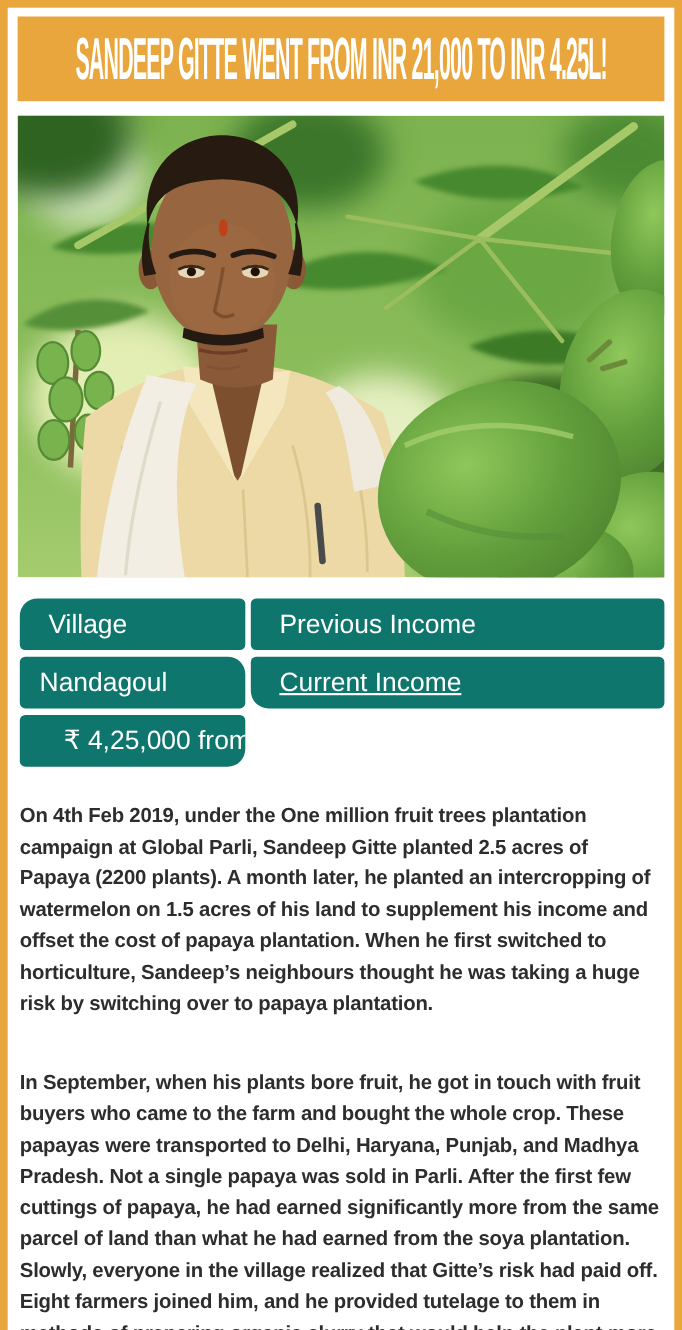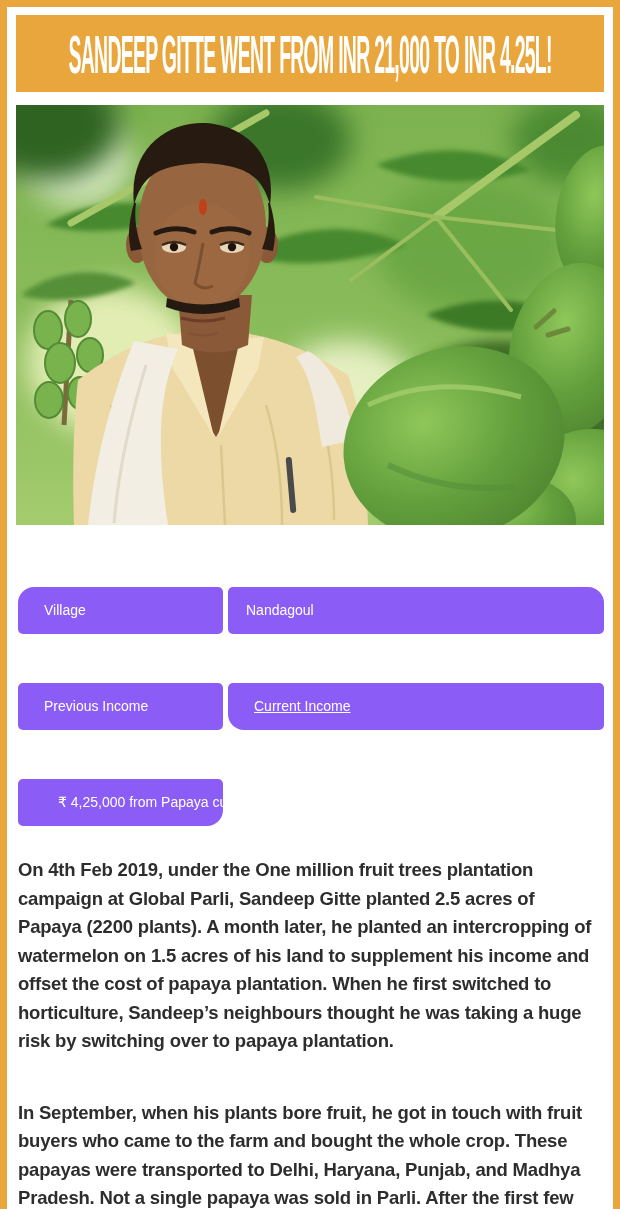--- a/index.html
+++ b/index.html
@@ -38,29 +38,28 @@
   
   .info-table{
     width:586px;
     margin-top:19px;
     margin-left:2px;
     display:grid;
     grid-template-columns:205px 1fr;
     gap:6px 5px;
   }
   .cell{
-    background:#8b5cf6;
+    background:#0f766e;
     color:#ffffff;
-    font-size:14px;
+    font-size:24px;
     height:47px;
     line-height:47px;
     border-radius:5px;
     white-space:nowrap;
     overflow:hidden;
-    margin-top:43px;
   }
   .cell.label{padding-left:26px;}
   .cell.value{padding-left:18px;}
   .cell.tl{border-top-left-radius:16px;}
   .cell.tr{border-top-right-radius:16px;}
   .cell.bl{border-bottom-left-radius:16px;text-decoration:underline;}
   .cell.br{border-bottom-right-radius:16px;padding-left:40px;}
   
   .story{
     width:584px;
@@ -209,22 +208,22 @@
         <ellipse cx="438" cy="338" rx="112" ry="95" fill="url(#fruitGrad)" transform="rotate(-18 438 338)"></ellipse>
         <path d="M352 300 Q 420 268, 505 292" stroke="#a9d271" stroke-width="5" fill="none" opacity="0.7"></path>
         <path d="M372 360 Q 430 388, 498 382" stroke="#55903a" stroke-width="6" fill="none" opacity="0.6"></path>
         <path d="M520 222 L 538 206 M532 230 L 552 224" stroke="#6b8a3a" stroke-width="5" stroke-linecap="round"></path>
       </g>
     </svg>
   </div>
 
   <div class="info-table">
     <div class="cell label tl">Village</div>
+    <div class="cell label">Previous Income</div>
     <div class="cell value tr">Nandagoul</div>
-    <div class="cell label">Previous Income</div>
     <div class="cell label bl">Current Income</div>
     <div class="cell value br">₹ 4,25,000 from Papaya cultivation</div>
   </div>
 
   <div class="story">
     <p>On 4th Feb 2019, under the One million fruit trees plantation campaign at Global Parli, Sandeep Gitte planted 2.5 acres of Papaya (2200 plants). A month later, he planted an intercropping of watermelon on 1.5 acres of his land to supplement his income and offset the cost of papaya plantation. When he first switched to horticulture, Sandeep’s neighbours thought he was taking a huge risk by switching over to papaya plantation.</p>
     <p>In September, when his plants bore fruit, he got in touch with fruit buyers who came to the farm and bought the whole crop. These papayas were transported to Delhi, Haryana, Punjab, and Madhya Pradesh. Not a single papaya was sold in Parli. After the first few cuttings of papaya, he had earned significantly more from the same parcel of land than what he had earned from the soya plantation. Slowly, everyone in the village realized that Gitte’s risk had paid off. Eight farmers joined him, and he provided tutelage to them in methods of preparing organic slurry that would help the plant more effectively. This life has dramatically changed.</p>
   </div>
 
 </div>

